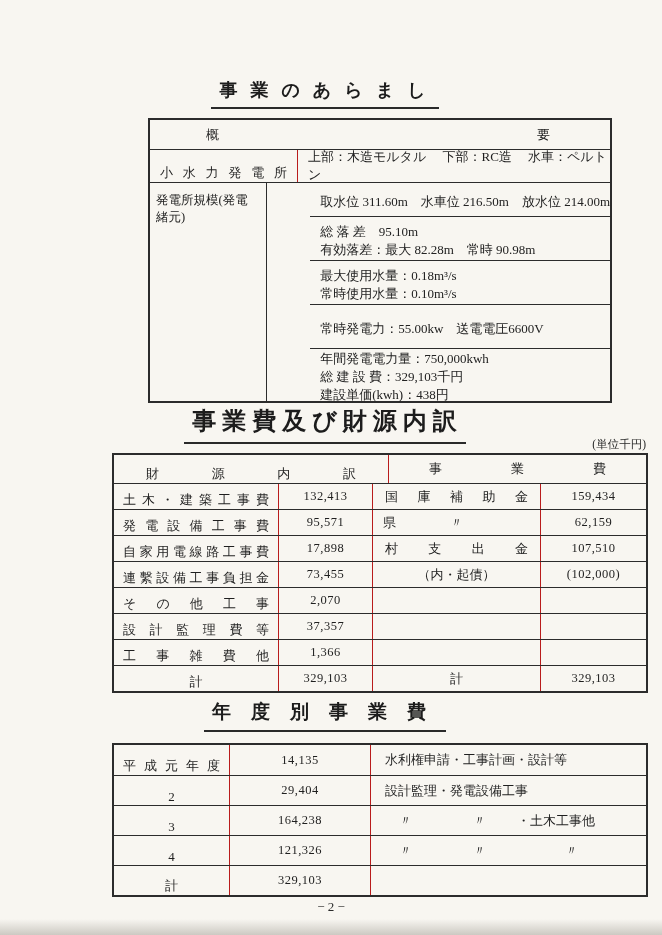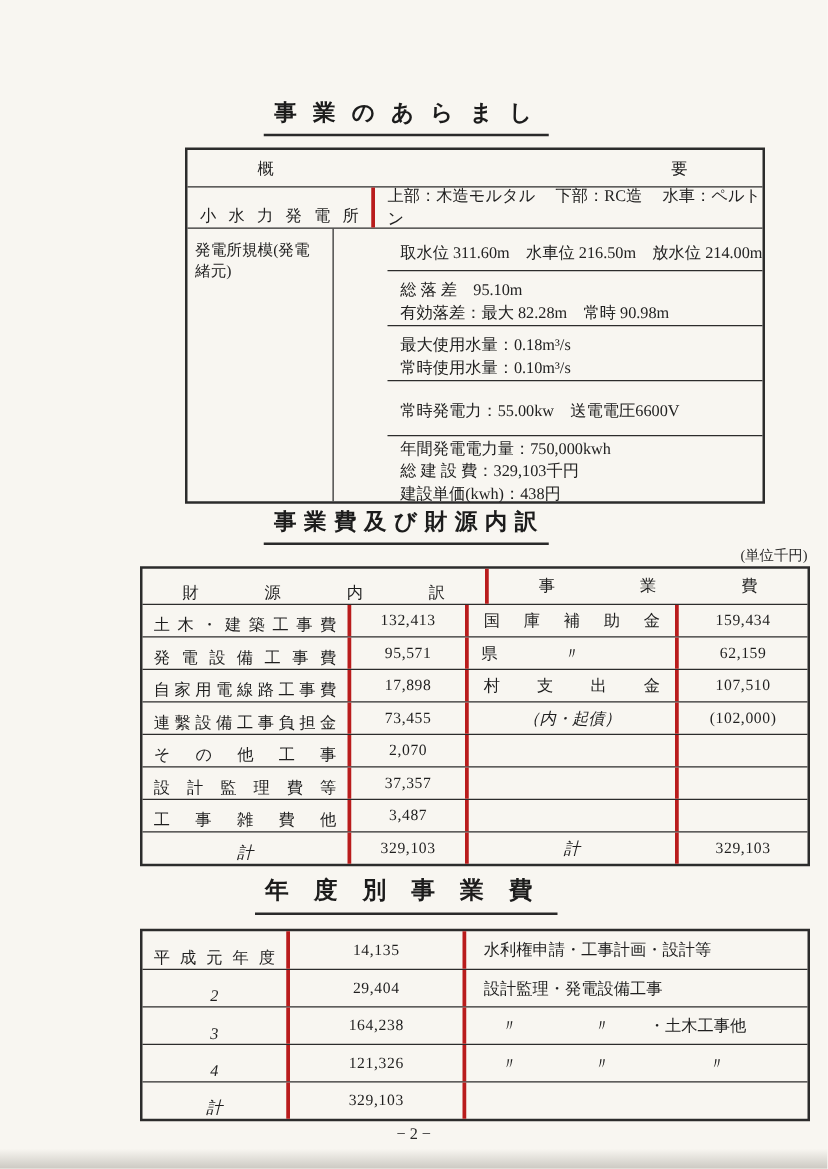--- a/index.html
+++ b/index.html
@@ -5,36 +5,36 @@
   html,body { margin:0; padding:0; }
   body { width:662px; height:935px; font-family:"Liberation Serif","DejaVu Serif",serif; color:#222; }
   .page { position:relative; width:662px; height:935px; background:#f8f6f1; overflow:hidden; }
   .page-shadow { position:absolute; left:0; right:0; bottom:0; height:16px;
                  background:linear-gradient(#f8f6f1,#ccc9c2); }
 
   .sec-title { position:absolute; left:0; right:12px; text-align:center; font-weight:bold; color:#1c1c1c; }
   .sec-title > span { display:inline-block; border-bottom:2px solid #2a2a2a; padding:0 8px 5px 8px; }
   .title1 { top:78px; font-size:18px; }
   .title1 span { letter-spacing:13px; padding-right:0; }
-  .title2 { top:405px; font-size:18px; }
+  .title2 { top:405px; font-size:24px; }
   .title2 span { letter-spacing:6px; padding-right:3px; }
   .title3 { top:699px; font-size:19px; }
   .title3 span { letter-spacing:20px; padding-right:0; }
 
   .unit-note { position:absolute; top:437px; right:16px; font-size:11.5px; color:#2a2a2a; }
   .page-num { position:absolute; top:899px; left:0; right:0; text-align:center; font-size:13px; color:#2a2a2a; }
 
   .tbl { position:absolute; box-sizing:border-box; border:2px solid #2c2c2c; background:transparent; }
   .row { display:flex; box-sizing:border-box; border-top:1px solid #2c2c2c; }
   .row:first-child { border-top:none; }
-  .cell { box-sizing:border-box; display:flex; align-items:center; border-left:3px solid #b91c1c;
+  .cell { box-sizing:border-box; display:flex; align-items:center; border-left:1px solid #b91c1c;
           font-size:13px; color:#1f1f1f; overflow:hidden; }
   .cell:first-child { border-left:none;align-items:flex-end; }
   .num { justify-content:center; font-size:12.5px; letter-spacing:0.5px; }
-  .ctr { justify-content:center;font-style:italic; }
+  .ctr { justify-content:center; }
   .jst > span { display:block; width:100%; text-align:justify; text-align-last:justify; }
 
   
   .t1 { left:148px; top:118px; width:464px; }
   .t1-header { height:29px; padding:0 60px 0 56px; display:flex; align-items:center;
                justify-content:space-between; font-size:13px; }
   .t1-row1 { height:33px; }
   .t1-label { width:147px; padding:0 10px; }
   .t1-val { flex:1; padding:0 0 0 10px; }
   .t1-row2 { display:flex; }
@@ -191,21 +191,21 @@
         </div>
       <div class="cell c-val num">37,357</div>
       <div class="cell c-lab2"></div>
       <div class="cell c-val2 num"></div>
     </div>
 
     <div class="row">
       <div class="cell c-lab jst">
           <span>工 事 雑 費 他</span>
         </div>
-      <div class="cell c-val num">3,487</div>
+      <div class="cell c-val num">1,366</div>
       <div class="cell c-lab2"></div>
       <div class="cell c-val2 num"></div>
     </div>
 
     <div class="row">
       <div class="cell c-lab ctr">計</div>
       <div class="cell c-val num">329,103</div>
       <div class="cell c-lab2 ctr">計</div>
       <div class="cell c-val2 num">329,103</div>
     </div>

